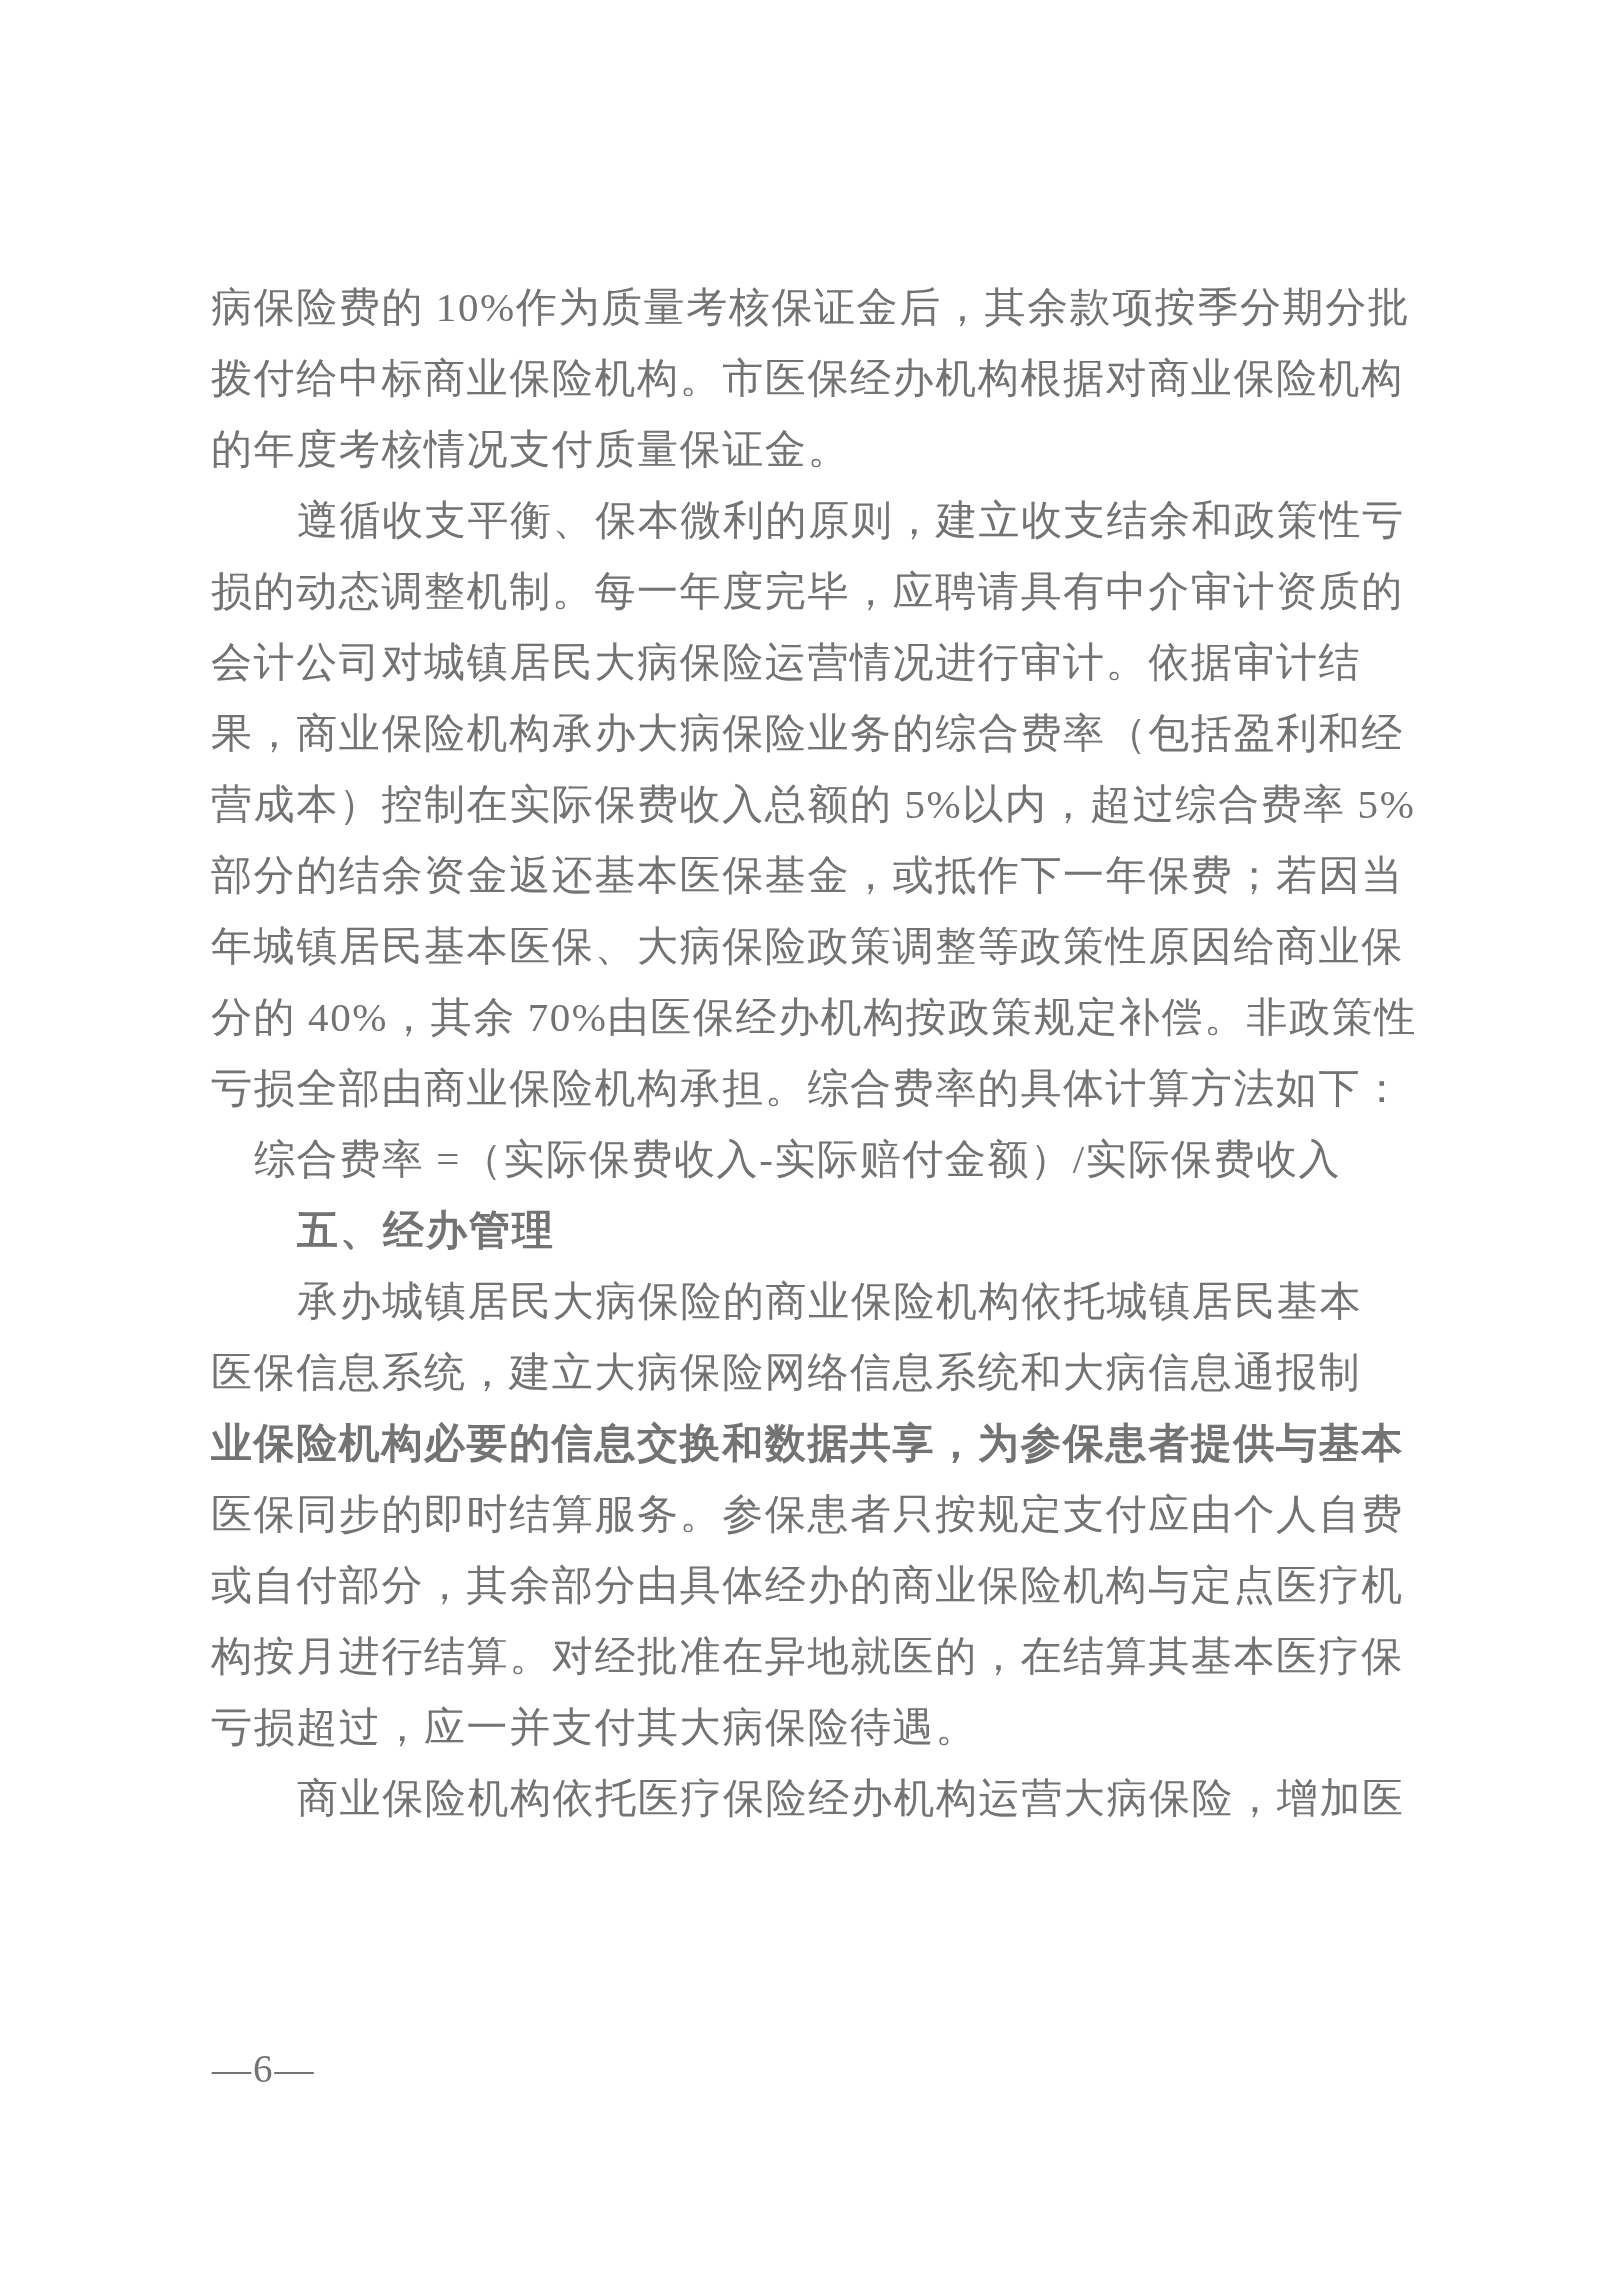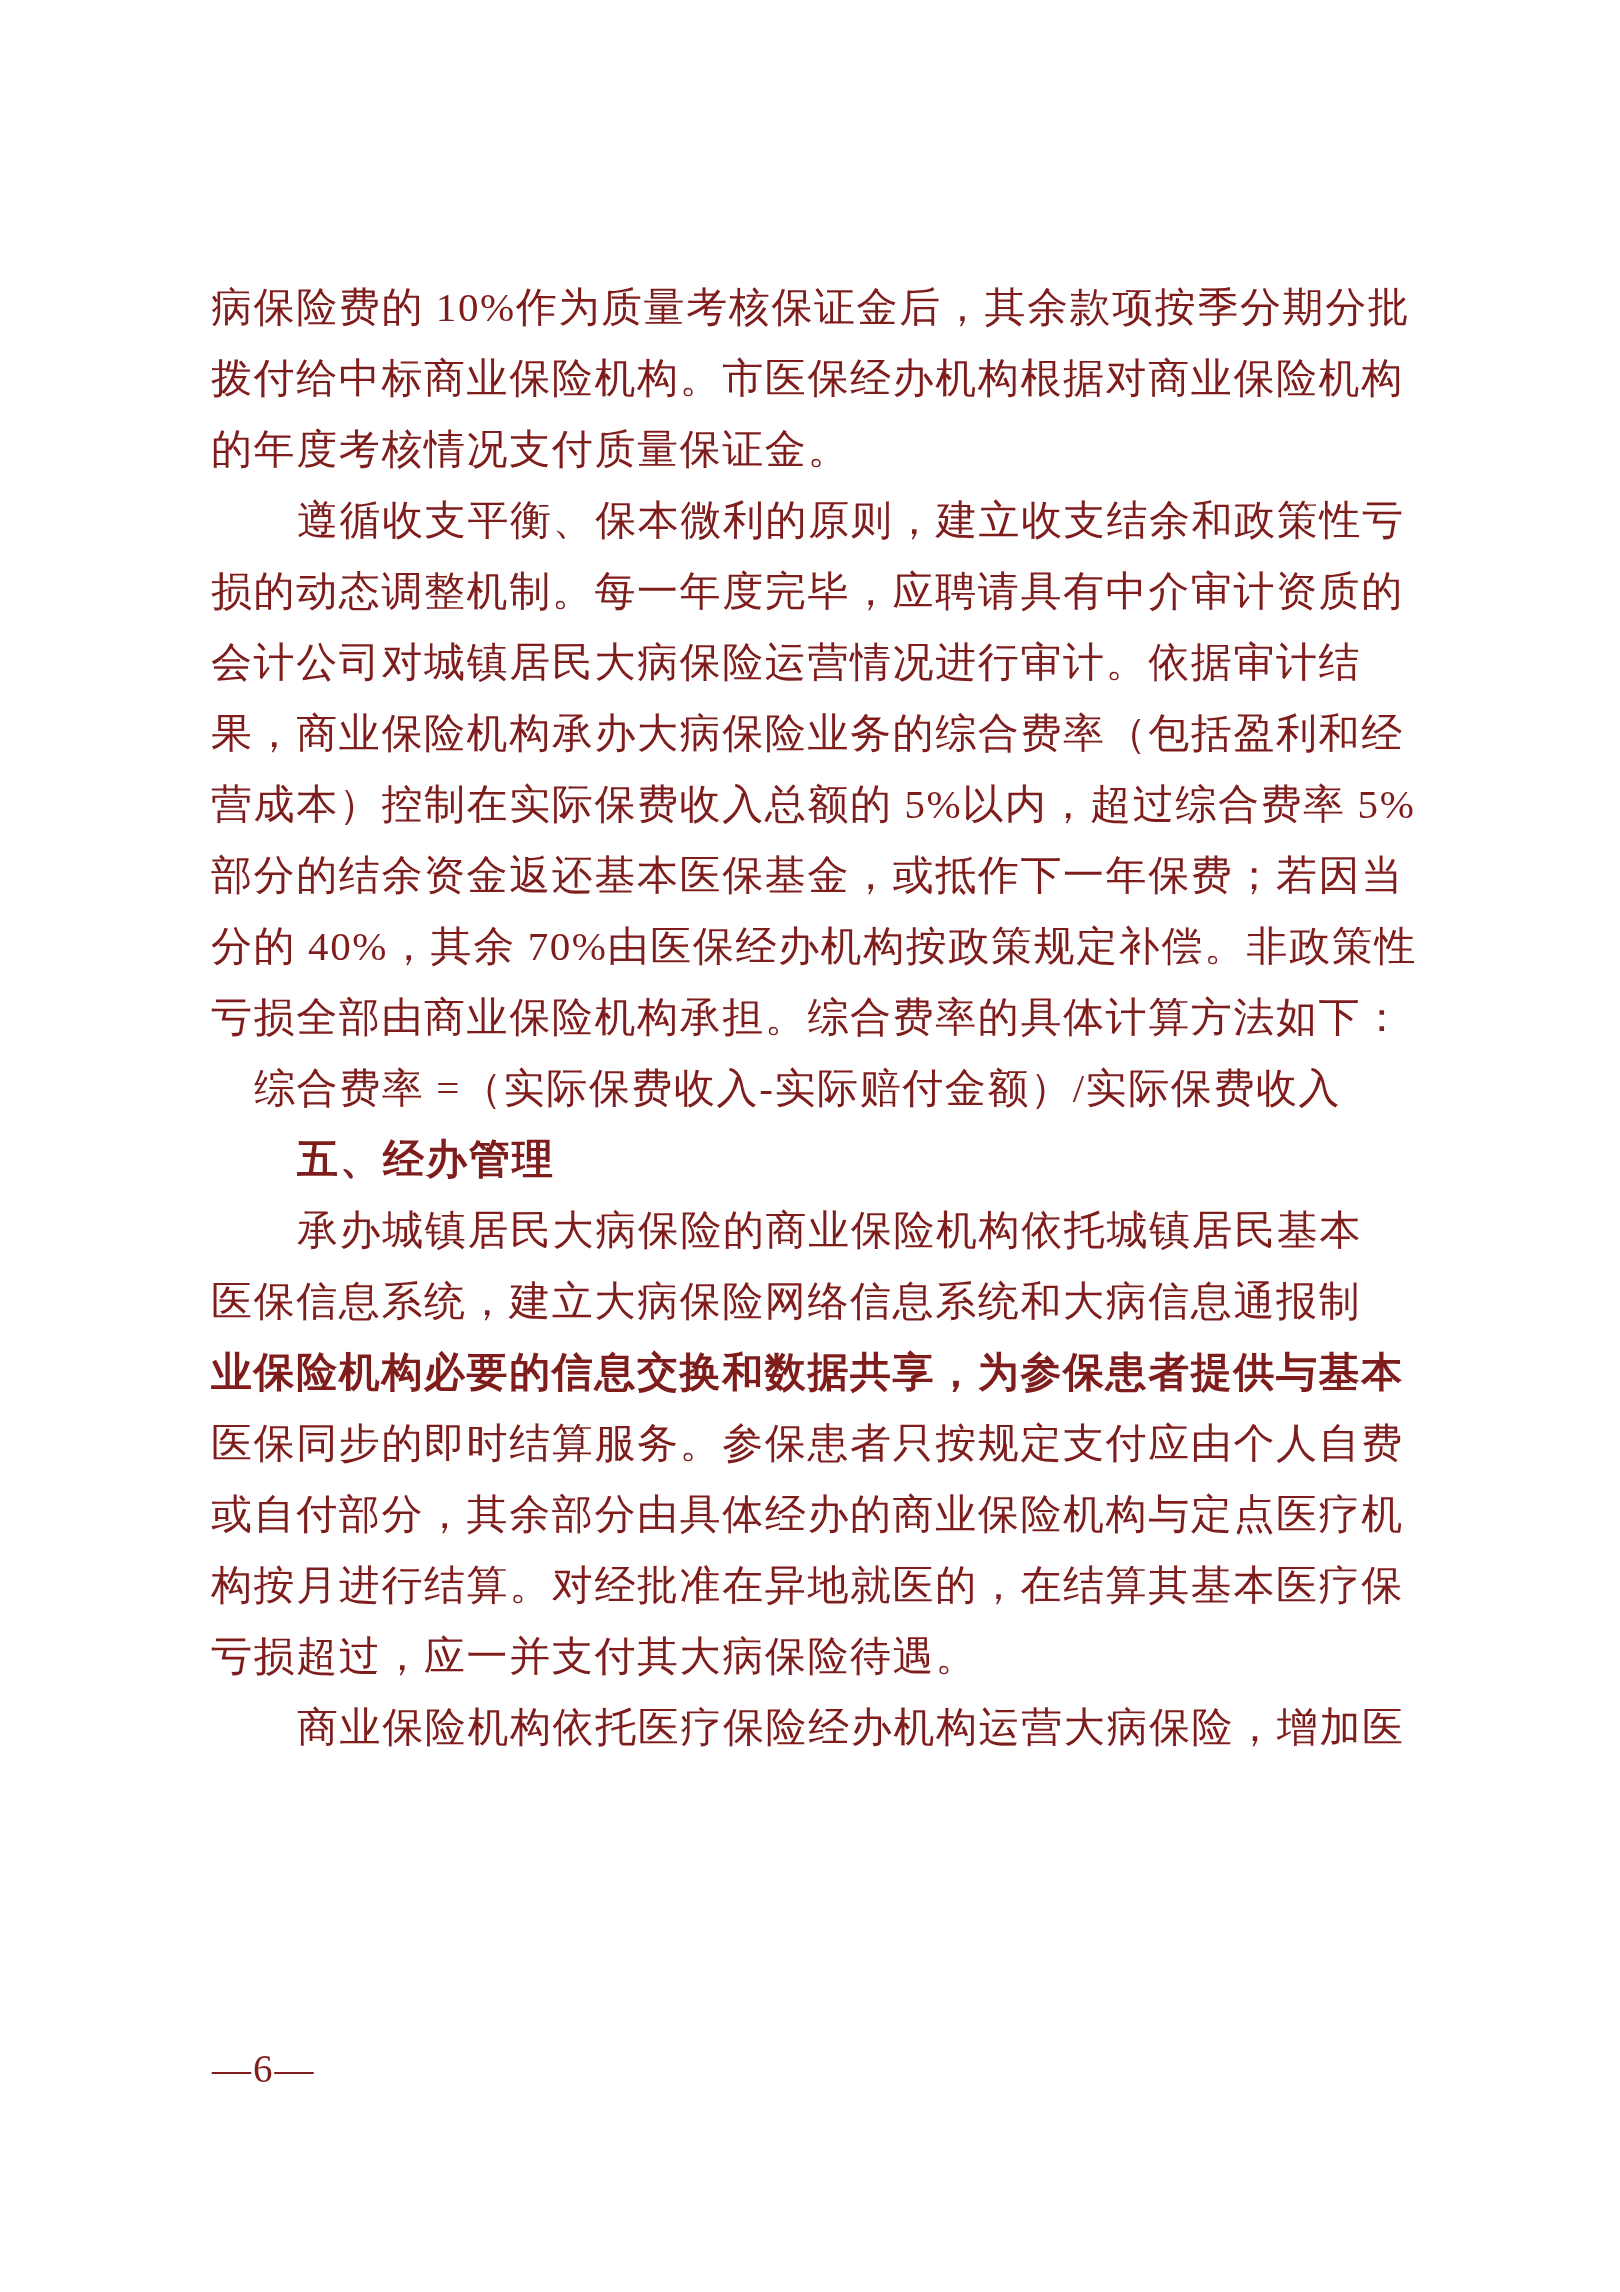--- a/index.html
+++ b/index.html
@@ -6,21 +6,21 @@
     margin: 0;
     padding: 0;
     background: #ffffff;
   }
   .page {
     position: relative;
     width: 1416px;
     height: 2293px;
     background: #ffffff;
     overflow: hidden;
-    color: #7f1d1d;
+    color: #737373;
     font-family: "Liberation Serif", "DejaVu Serif", serif;
   }
   .text-block {
     position: absolute;
     left: 211px;
     top: 272px;
     width: 1200px;
   }
   .line {
     font-size: 41px;
@@ -52,20 +52,21 @@
   <div class="text-block">
       <div class="line" style="padding-left: 0px;">病保险费的 10%作为质量考核保证金后，其余款项按季分期分批</div>
       <div class="line" style="padding-left: 0px;">拨付给中标商业保险机构。市医保经办机构根据对商业保险机构</div>
       <div class="line" style="padding-left: 0px;">的年度考核情况支付质量保证金。</div>
       <div class="line" style="padding-left: 86px;">遵循收支平衡、保本微利的原则，建立收支结余和政策性亏</div>
       <div class="line" style="padding-left: 0px;">损的动态调整机制。每一年度完毕，应聘请具有中介审计资质的</div>
       <div class="line" style="padding-left: 0px;">会计公司对城镇居民大病保险运营情况进行审计。依据审计结</div>
       <div class="line" style="padding-left: 0px;">果，商业保险机构承办大病保险业务的综合费率（包括盈利和经</div>
       <div class="line" style="padding-left: 0px;">营成本）控制在实际保费收入总额的 5%以内，超过综合费率 5%</div>
       <div class="line" style="padding-left: 0px;">部分的结余资金返还基本医保基金，或抵作下一年保费；若因当</div>
+      <div class="line" style="padding-left: 0px;">年城镇居民基本医保、大病保险政策调整等政策性原因给商业保</div>
       <div class="line" style="padding-left: 0px;">分的 40%，其余 70%由医保经办机构按政策规定补偿。非政策性</div>
       <div class="line" style="padding-left: 0px;">亏损全部由商业保险机构承担。综合费率的具体计算方法如下：</div>
       <div class="line" style="padding-left: 43px;">综合费率 =（实际保费收入-实际赔付金额）/实际保费收入</div>
       <div class="line bold" style="padding-left: 86px;">五、经办管理</div>
       <div class="line" style="padding-left: 86px;">承办城镇居民大病保险的商业保险机构依托城镇居民基本</div>
       <div class="line" style="padding-left: 0px;">医保信息系统，建立大病保险网络信息系统和大病信息通报制</div>
       <div class="line" style="padding-left: 0px; font-weight: bold;">业保险机构必要的信息交换和数据共享，为参保患者提供与基本</div>
       <div class="line" style="padding-left: 0px;">医保同步的即时结算服务。参保患者只按规定支付应由个人自费</div>
       <div class="line" style="padding-left: 0px;">或自付部分，其余部分由具体经办的商业保险机构与定点医疗机</div>
       <div class="line" style="padding-left: 0px;">构按月进行结算。对经批准在异地就医的，在结算其基本医疗保</div>

